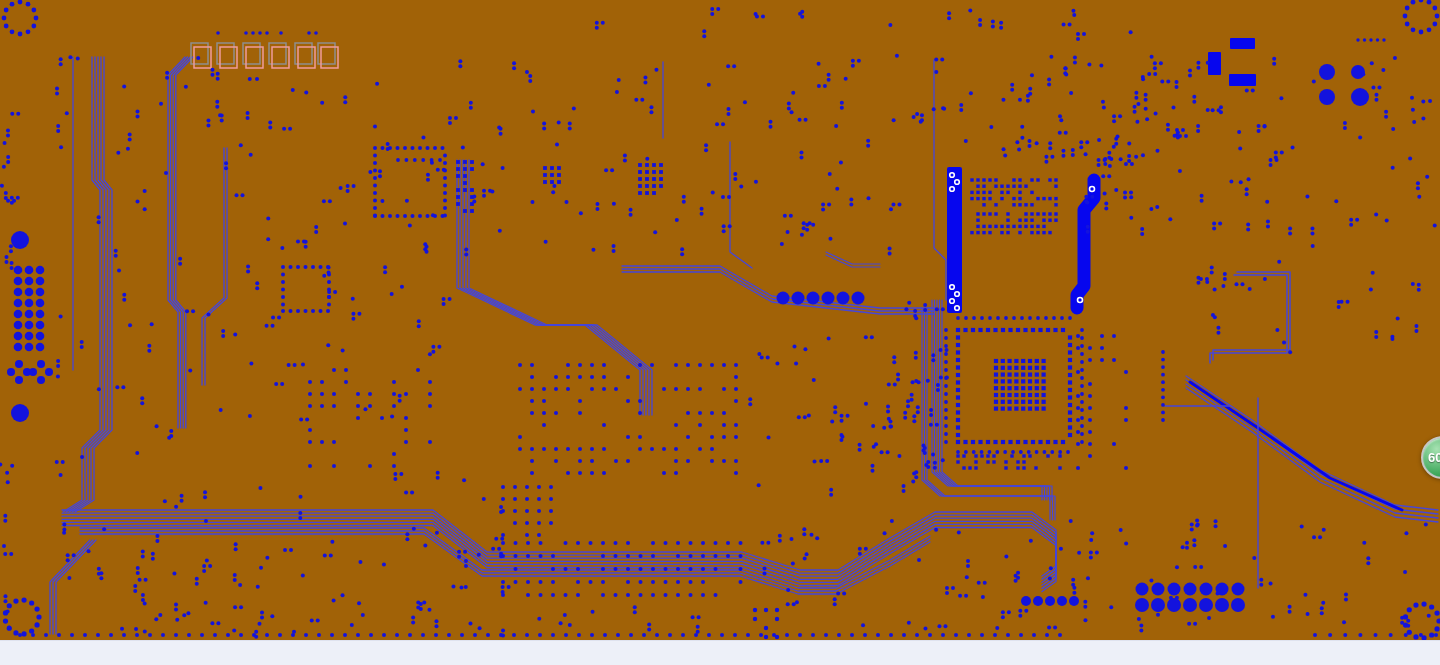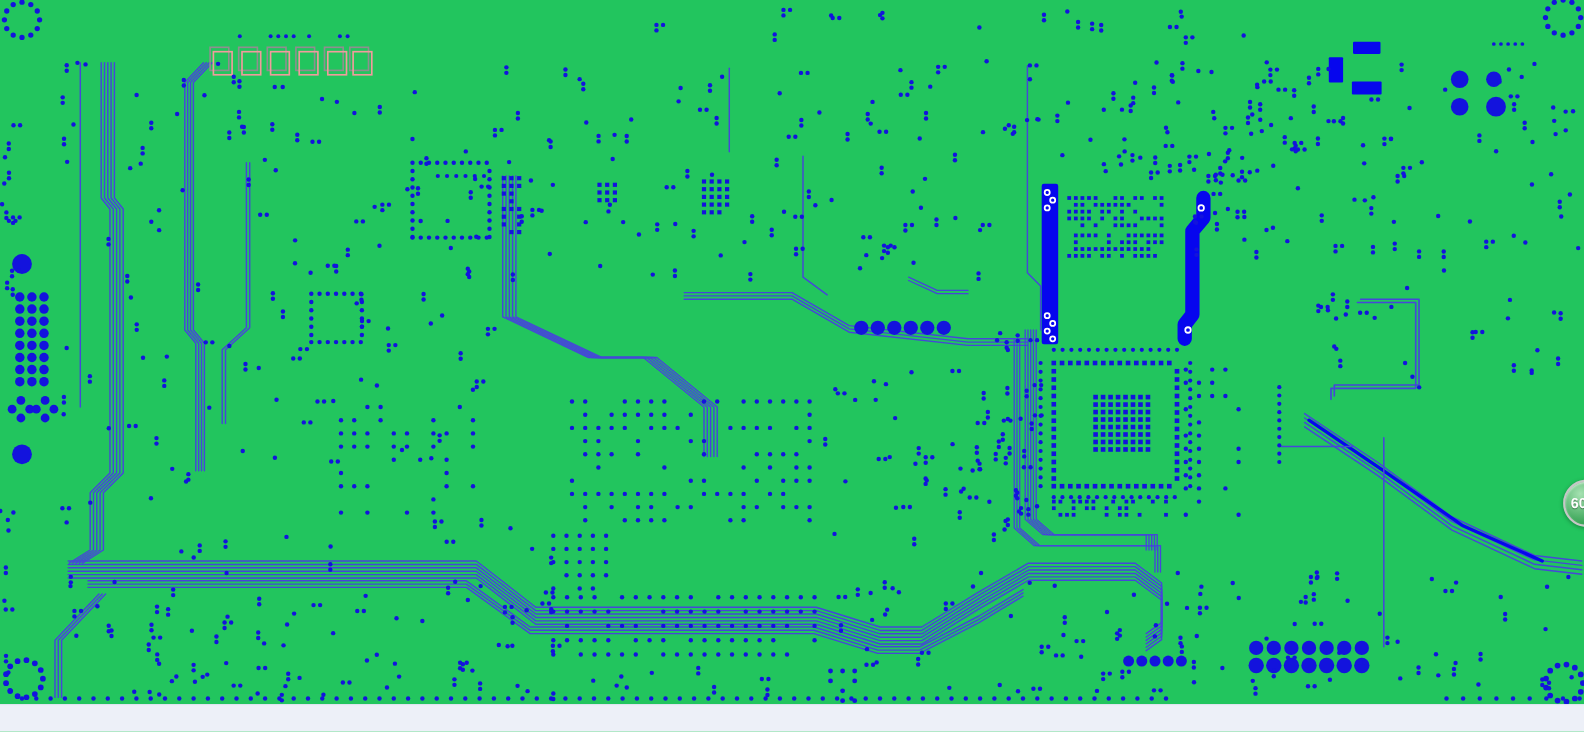--- a/index.html
+++ b/index.html
@@ -1,16 +1,16 @@
 <!DOCTYPE html>
 <html><head>
 <meta charset="utf-8">
 <style>
   html,body{margin:0;padding:0;background:#fff;}
-  #stage{position:relative;width:1440px;height:665px;overflow:hidden;background:#22c55e;
+  #stage{position:relative;width:1440px;height:665px;overflow:hidden;background:#a16207;
          font-family:"Liberation Sans",sans-serif;}
   #pcb-svg{position:absolute;left:0;top:0;}
   #footer-bar{position:absolute;left:0;top:640px;width:1440px;height:25px;
               background:#edf0f8;border-top:1px solid #dfe3ef;}
   #score-badge{position:absolute;left:1421px;top:436px;width:43px;height:43px;
                border-radius:50%;border:2px solid #c6c6c6;box-sizing:border-box;
                background:radial-gradient(circle at 35% 28%, #a6e2b2, #37a455 72%, #2c8a46);
                box-shadow:0 1px 4px rgba(0,0,0,.35), inset 0 1px 2px rgba(255,255,255,.6);
                display:flex;align-items:center;}
   #score-badge .lbl{color:#fff;font-weight:bold;font-size:13px;padding-left:5px;

